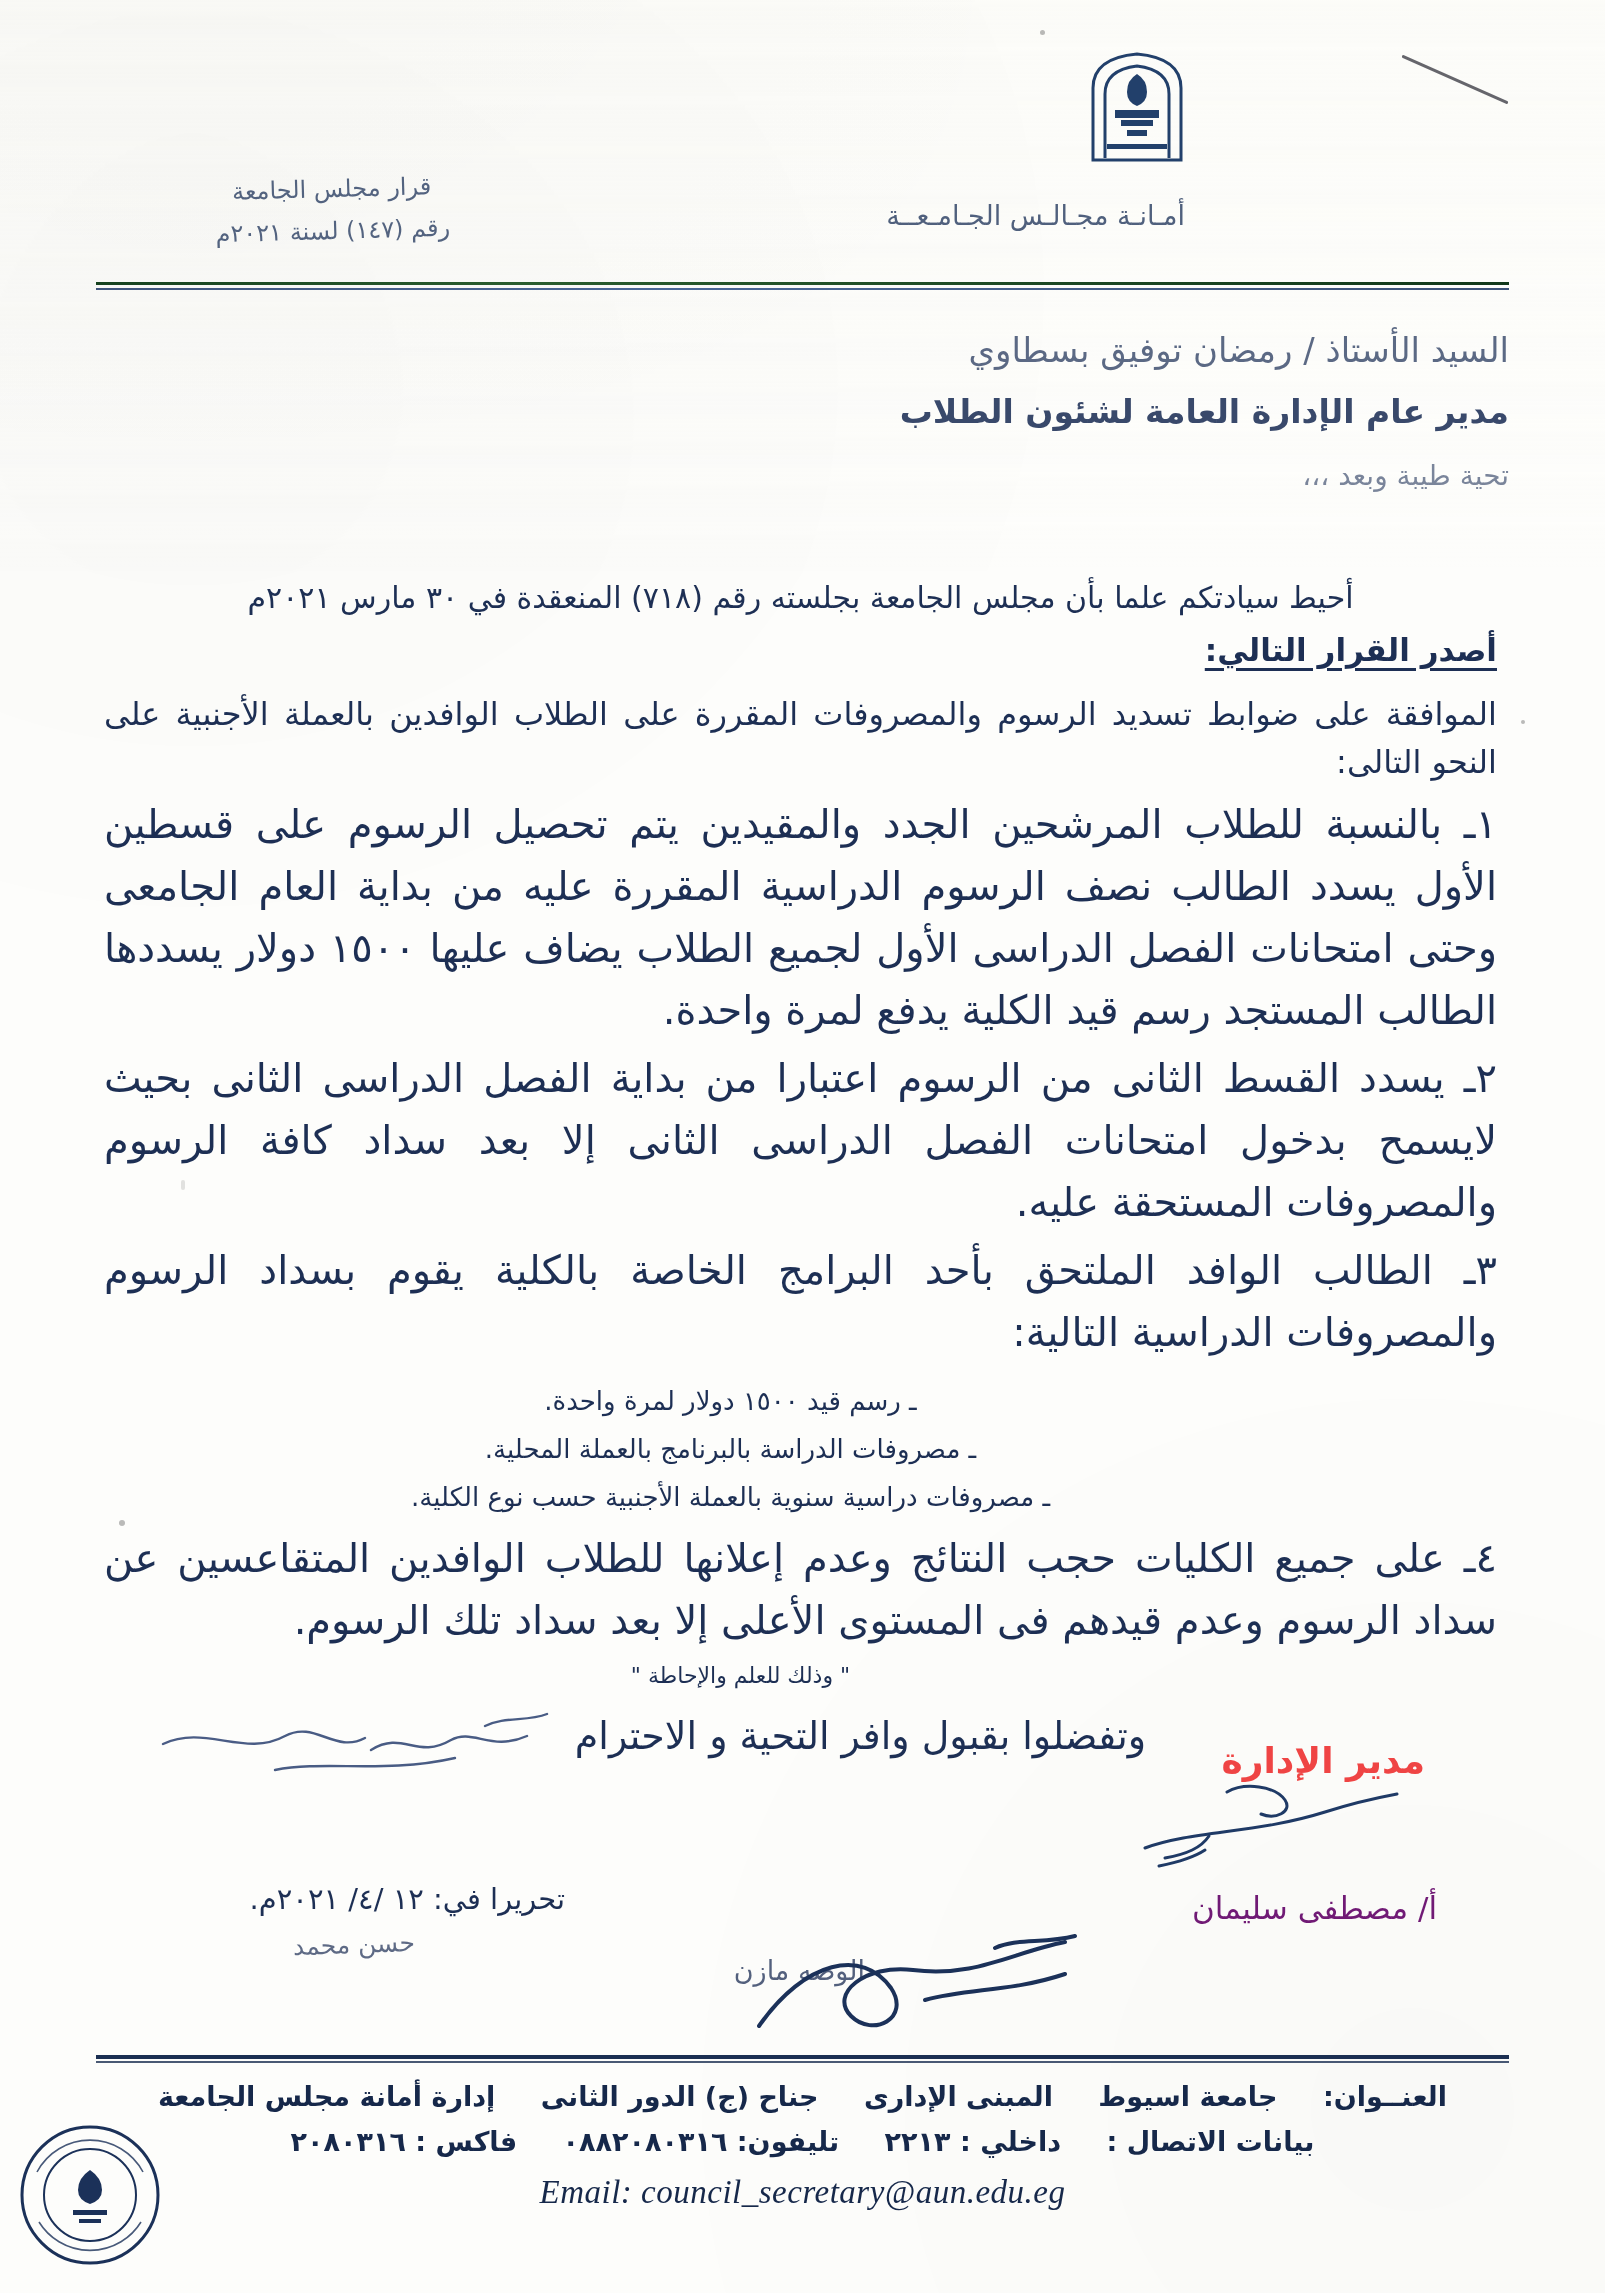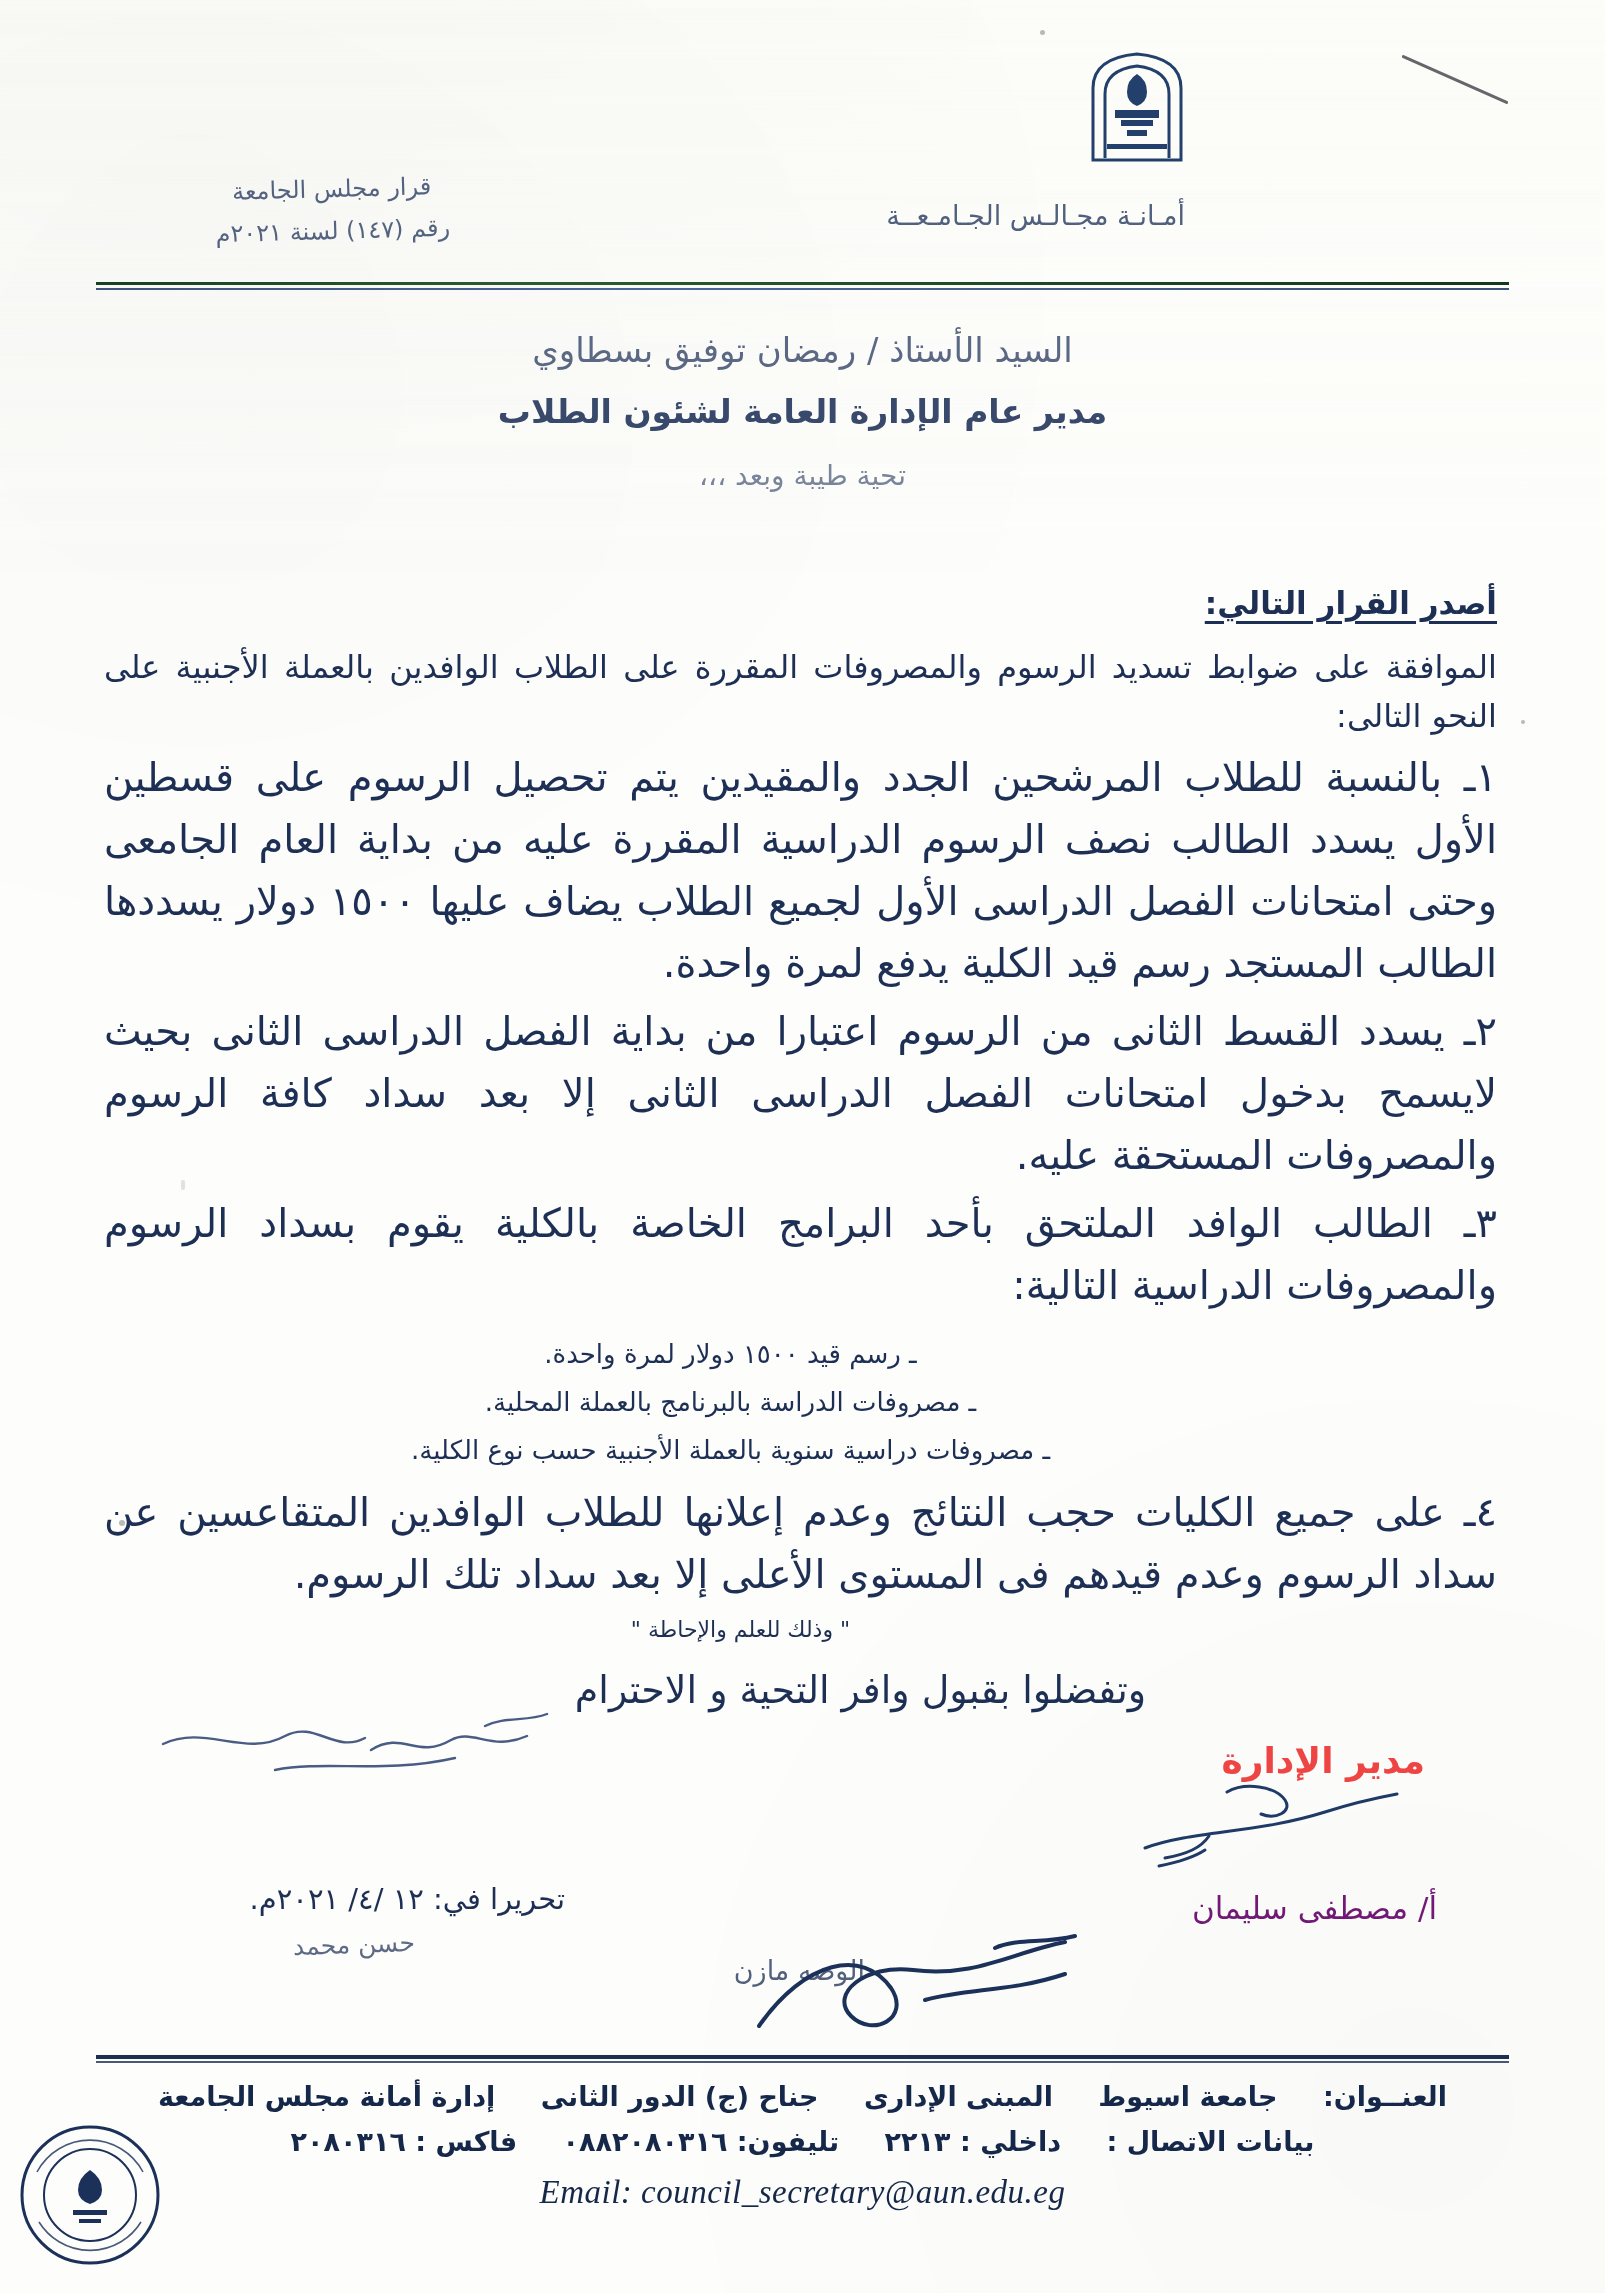--- a/index.html
+++ b/index.html
@@ -97,21 +97,20 @@
     background: linear-gradient(90deg, #1e3766 0%, #2c4e86 40%, #1b3460 100%);
     opacity: 0.85;
   }
 
   
   .addressee {
     position: absolute;
     top: 330px;
     right: 96px;
     left: 96px;
-    text-align: center;
     color: #24365c;
   }
   .addressee .line1 {
     font-size: 34px;
     letter-spacing: 6px;
     opacity: 0.74;
   }
   .addressee .line2 {
     margin-top: 22px;
     font-size: 33px;
@@ -344,20 +343,21 @@
     <div class="l2"></div>
   </div>
 
   <div class="addressee">
     <div class="line1">السيد الأستاذ / رمضان توفيق بسطاوي</div>
     <div class="line2">مدير عام الإدارة العامة لشئون الطلاب</div>
     <div class="line3">تحية طيبة وبعد ،،،</div>
   </div>
 
   <div class="body-text">
+    <div class="intro">أحيط سيادتكم علما بأن مجلس الجامعة بجلسته رقم (٧١٨) المنعقدة في ٣٠ مارس ٢٠٢١م</div>
     <div class="decision-label">أصدر القرار التالي:</div>
 
     <div class="para j">الموافقة على ضوابط تسديد الرسوم والمصروفات المقررة على الطلاب الوافدين بالعملة الأجنبية على النحو التالى:</div>
 
     <div class="item">١ـ بالنسبة للطلاب المرشحين الجدد والمقيدين يتم تحصيل الرسوم على قسطين الأول يسدد الطالب نصف الرسوم الدراسية المقررة عليه من بداية العام الجامعى وحتى امتحانات الفصل الدراسى الأول لجميع الطلاب يضاف عليها ١٥٠٠ دولار يسددها الطالب المستجد رسم قيد الكلية يدفع لمرة واحدة.</div>
     <div class="item">٢ـ يسدد القسط الثانى من الرسوم اعتبارا من بداية الفصل الدراسى الثانى بحيث لايسمح بدخول امتحانات الفصل الدراسى الثانى إلا بعد سداد كافة الرسوم والمصروفات المستحقة عليه.</div>
     <div class="item">٣ـ الطالب الوافد الملتحق بأحد البرامج الخاصة بالكلية يقوم بسداد الرسوم والمصروفات الدراسية التالية:</div>
 
     <div class="sub-list">
       <div>ـ رسم قيد ١٥٠٠ دولار لمرة واحدة.</div>

